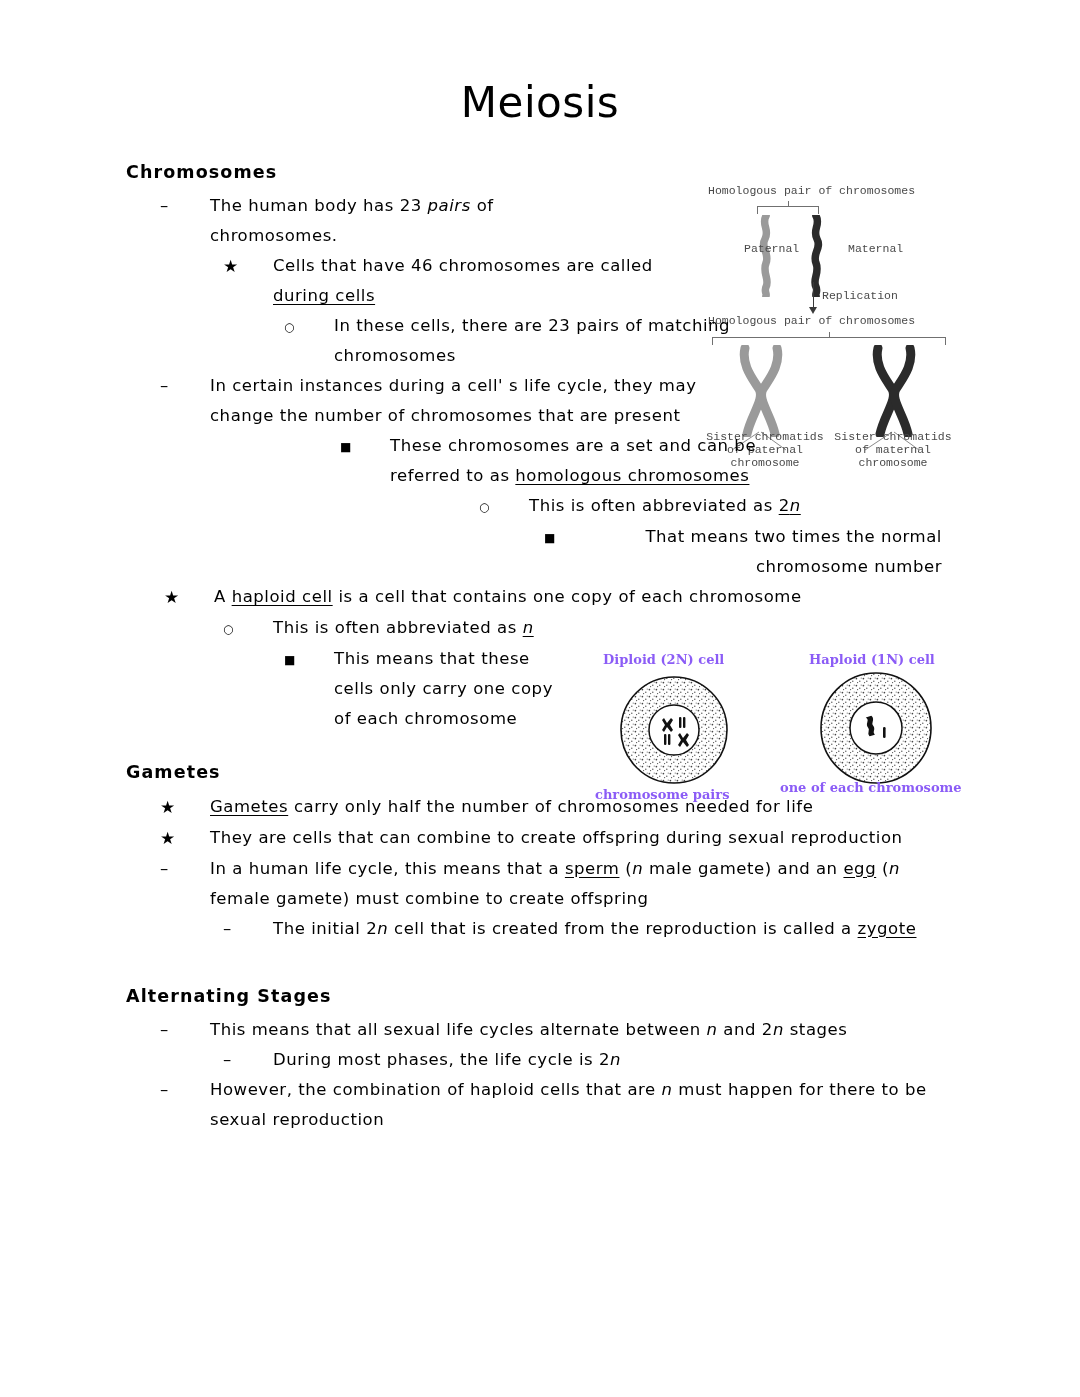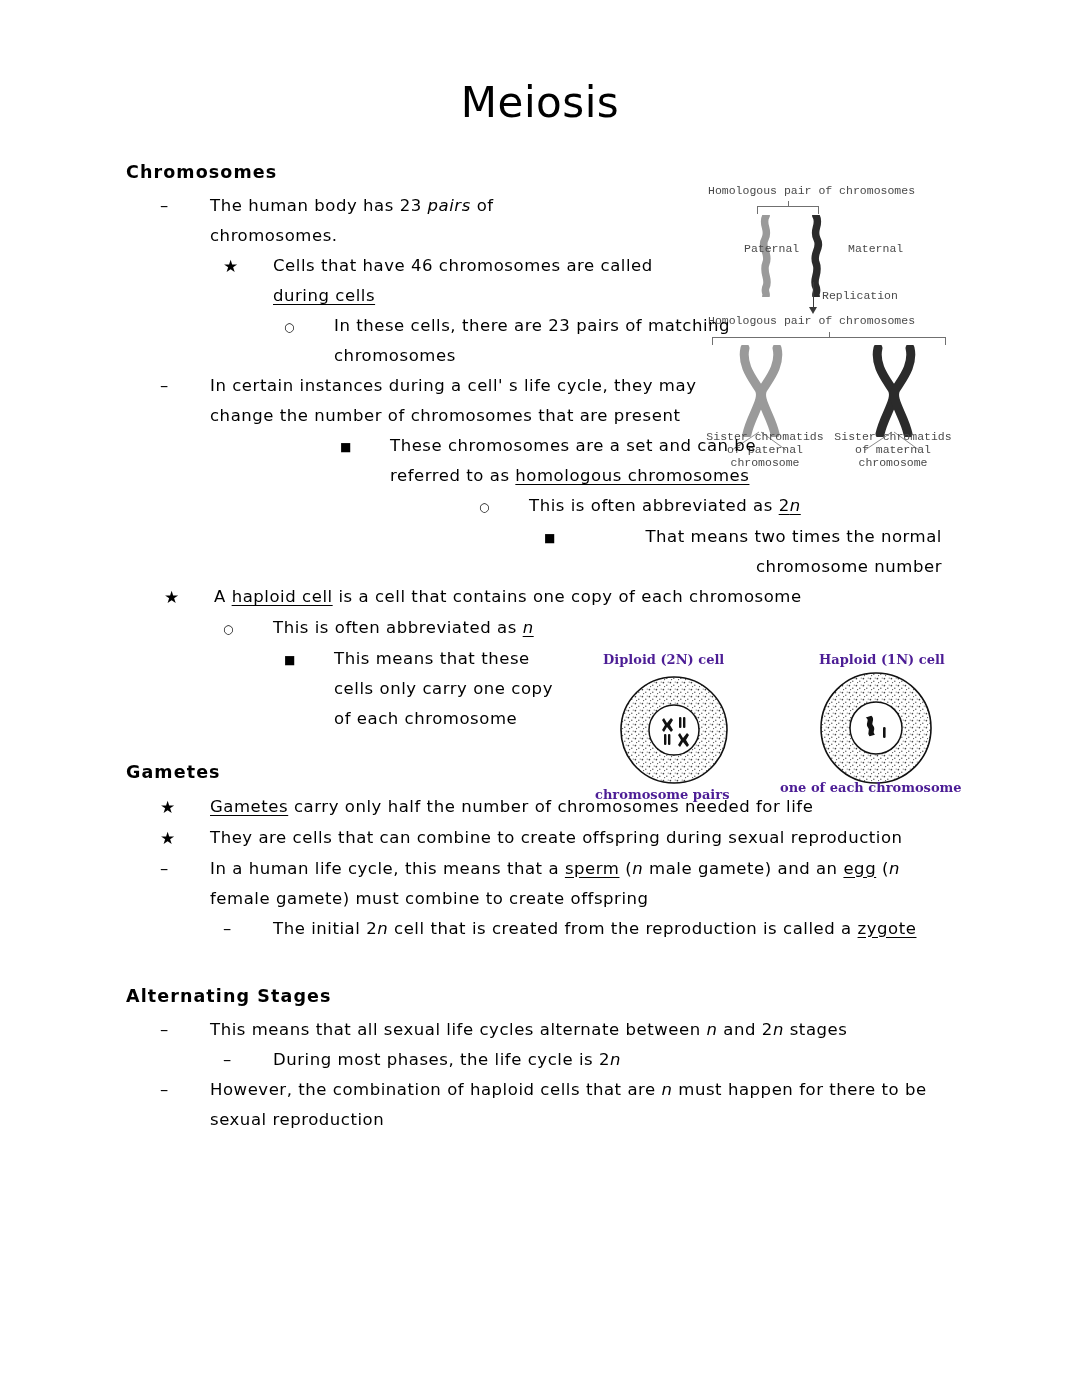--- a/index.html
+++ b/index.html
@@ -167,24 +167,24 @@
     top: 652px;
     width: 378px;
     height: 155px;
     font-family: "DejaVu Serif", serif;
   }
   .fig-cells .clabel {
     position: absolute;
     font-size: 13px;
     font-weight: 700;
     white-space: nowrap;
-    color: #4c1d95;
+    color: #8b5cf6;
   }
   .fig-cells .clabel.t-dip { left: 18px;  top: 0px; }
-  .fig-cells .clabel.t-hap { left: 234px; top: 0px; }
+  .fig-cells .clabel.t-hap { left: 224px; top: 0px; }
   .fig-cells .clabel.b-dip { left: 10px;  top: 135px; }
   .fig-cells .clabel.b-hap { left: 195px; top: 128px; }
 
   .cell { position: absolute; }
   .cell.dip { left: 28px;  top: 22px; }
   .cell.hap { left: 228px; top: 18px; }
 </style>
 </head>
 <body>
 

